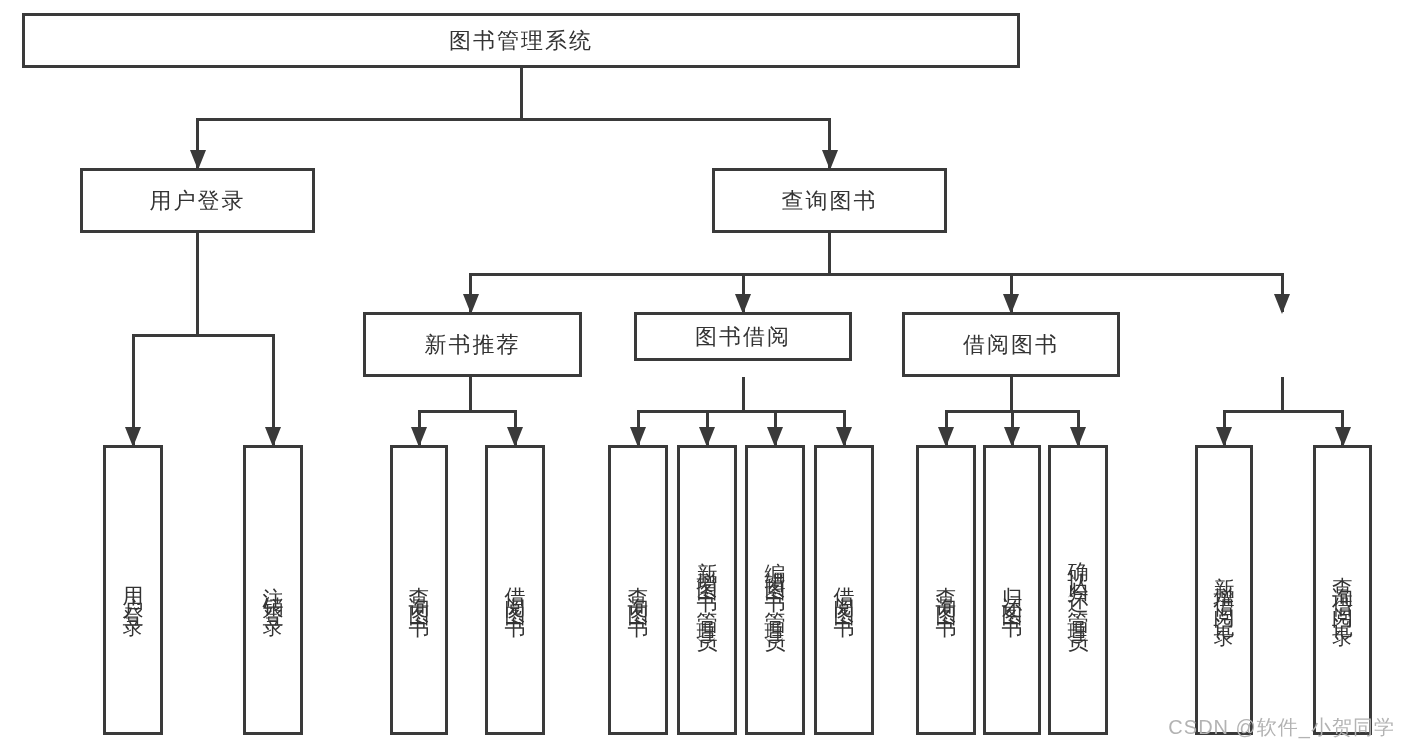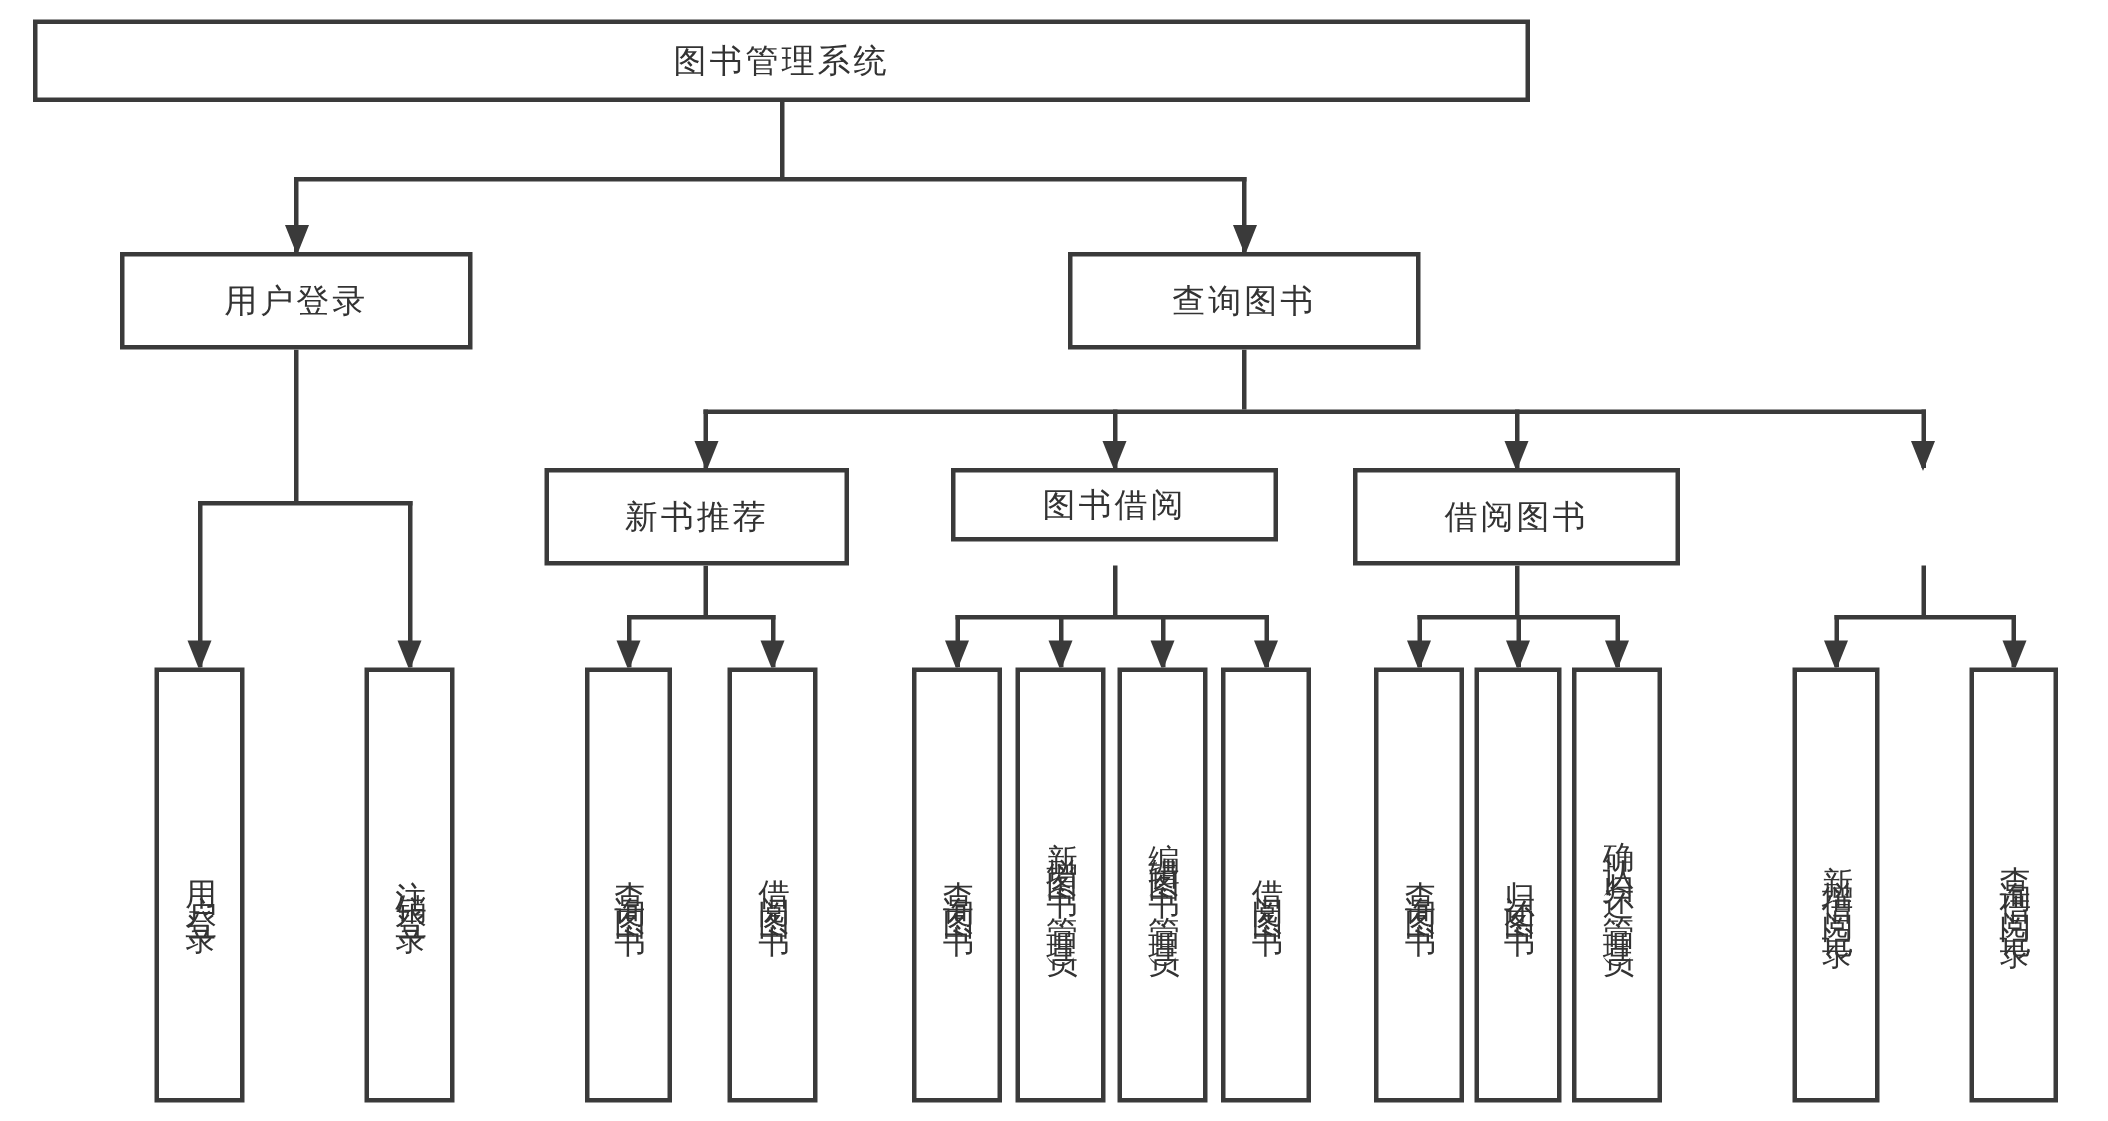--- a/index.html
+++ b/index.html
@@ -61,20 +61,21 @@
     font-size:20px;
     color:var(--watermark);
     z-index:3;
     letter-spacing:1px;
   }
 </style>
 </head>
 <body>
 
 <div class="stage">
+  <div class="watermark">CSDN @软件_小贺同学</div>
 <div class="edge" style="left: 519.5px; top: 68px; width: 3px; height: 50px;"></div>
     <div class="edge" style="left: 196px; top: 118px; width: 635px; height: 3px;"></div>
     <div class="edge" style="left: 196px; top: 118px; width: 3px; height: 50px;"></div>
     <div class="arrowhead" style="left: 189.5px; top: 150px;"></div>
     <div class="edge" style="left: 828px; top: 118px; width: 3px; height: 50px;"></div>
     <div class="arrowhead" style="left: 821.5px; top: 150px;"></div>
     <div class="edge" style="left: 196px; top: 233px; width: 3px; height: 101px;"></div>
     <div class="edge" style="left: 131.5px; top: 334px; width: 143px; height: 3px;"></div>
     <div class="edge" style="left: 131.5px; top: 334px; width: 3px; height: 111px;"></div>
     <div class="arrowhead" style="left: 125px; top: 427px;"></div>
@@ -122,21 +123,21 @@
     <div class="arrowhead" style="left: 1334.5px; top: 427px;"></div>
     <div class="node" style="left: 22px; top: 13px; width: 998px; height: 55px;">
       <span class="label">图书管理系统</span>
     </div>
     <div class="node" style="left: 80px; top: 168px; width: 235px; height: 65px;">
       <span class="label">用户登录</span>
     </div>
     <div class="node" style="left: 712px; top: 168px; width: 235px; height: 65px;">
       <span class="label">查询图书</span>
     </div>
-    <div class="node" style="left: 363px; top: 312px; width: 203px; height: 65px;">
+    <div class="node" style="left: 363px; top: 312px; width: 219px; height: 65px;">
       <span class="label">新书推荐</span>
     </div>
     <div class="node" style="left: 634px; top: 312px; width: 218px; height: 49px;">
       <span class="label">图书借阅</span>
     </div>
     <div class="node" style="left: 902px; top: 312px; width: 218px; height: 65px;">
       <span class="label">借阅图书</span>
     </div>
     <div class="node vertical" style="left: 103px; top: 445px; width: 60px; height: 290px;">
       <span class="label">用户登录</span>

